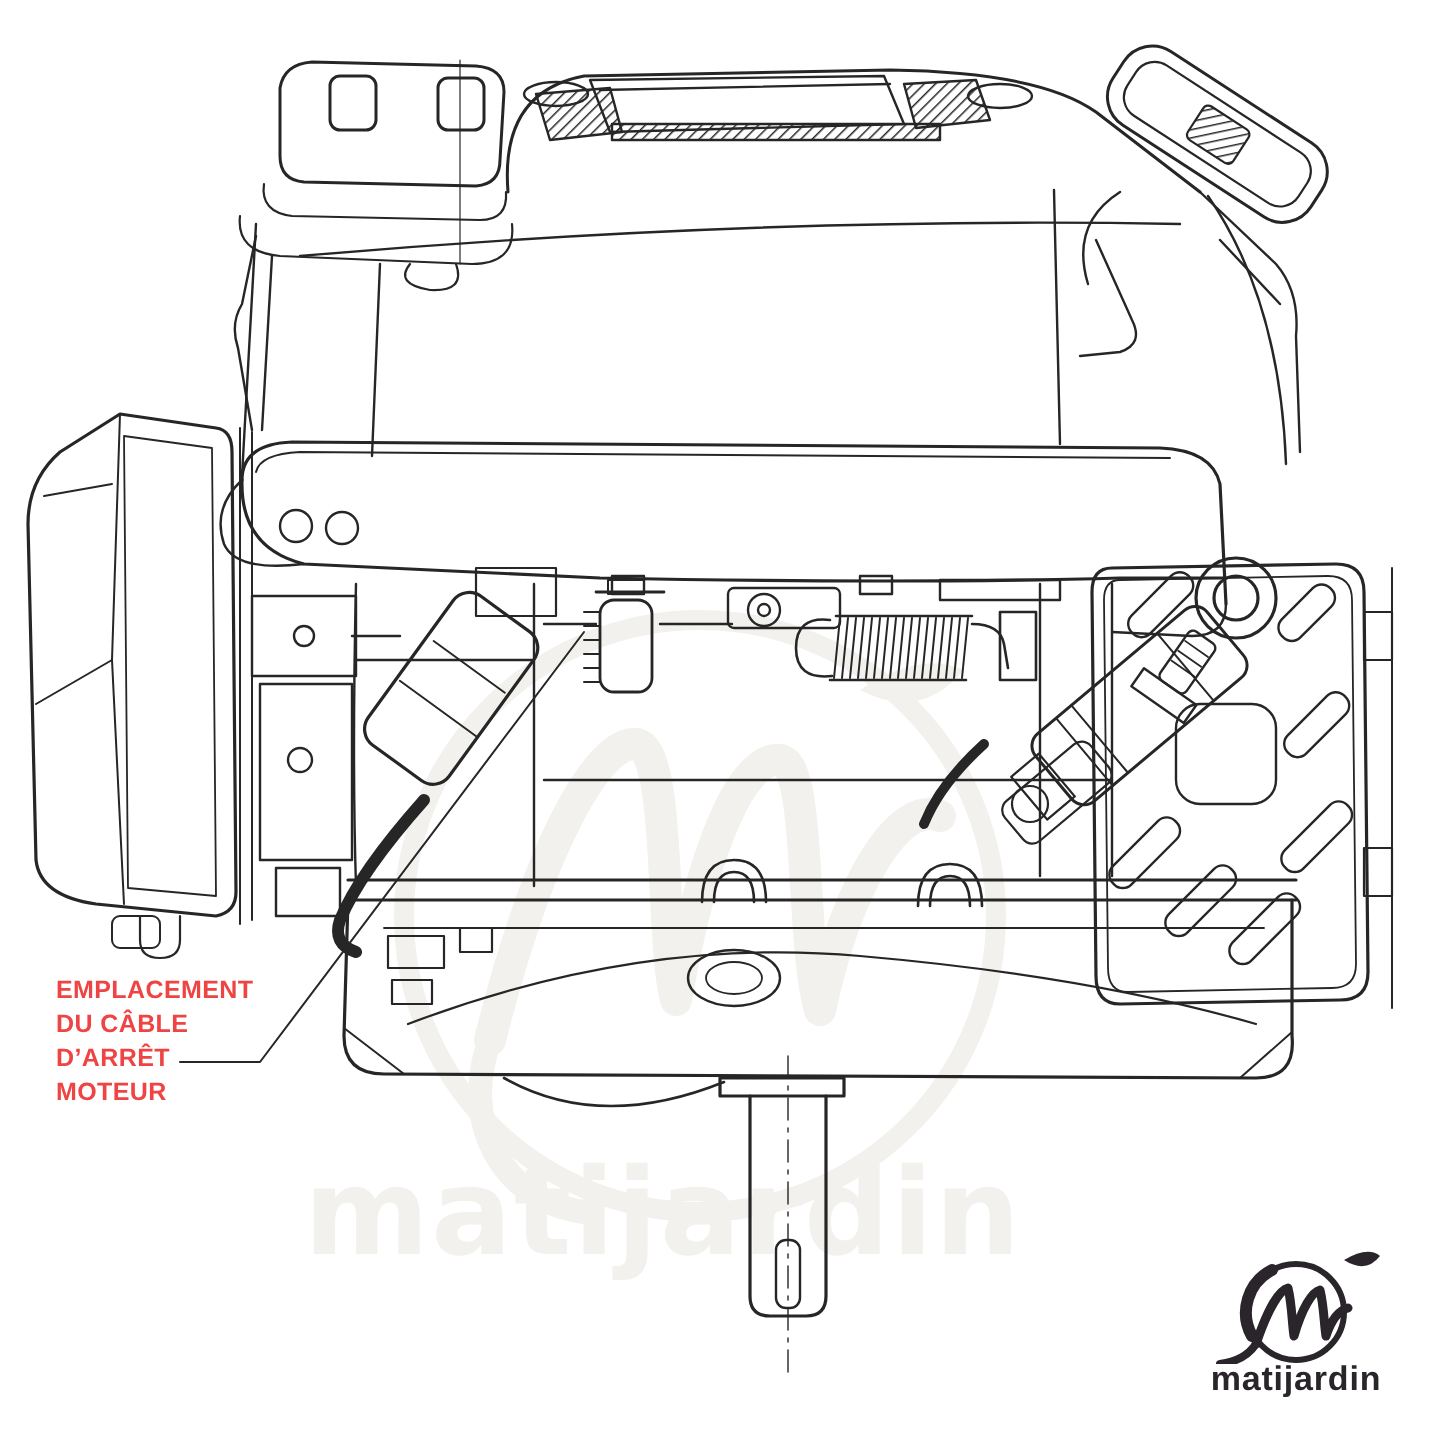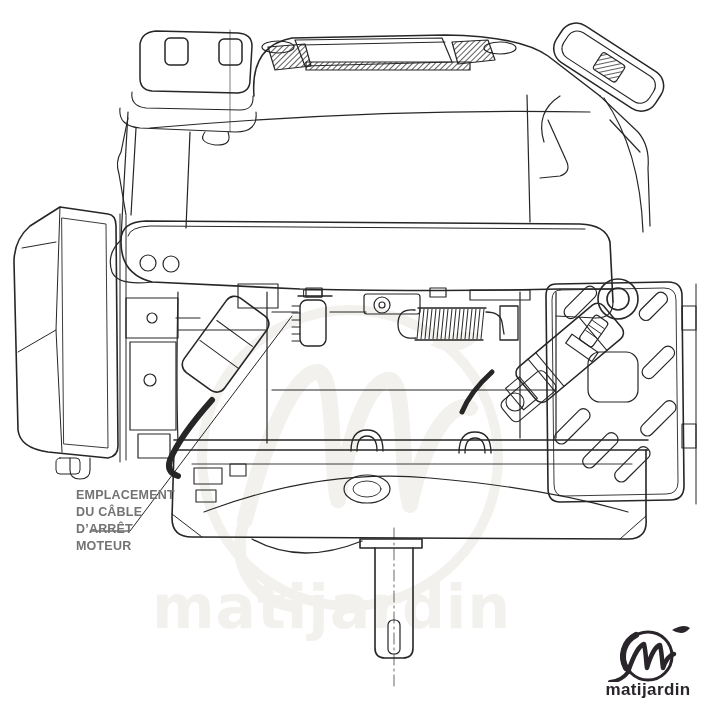--- a/index.html
+++ b/index.html
@@ -1,22 +1,22 @@
 <!DOCTYPE html>
 <html><head>
 <meta charset="utf-8">
 <style>
   html,body{margin:0;padding:0;background:#ffffff;}
   .stage{position:relative;width:720px;height:720px;background:#ffffff;overflow:hidden;
          font-family:"Liberation Sans",sans-serif;}
   .watermark-text{position:absolute;left:152px;top:572px;font-family:"DejaVu Sans",sans-serif;
          font-weight:800;font-size:60px;letter-spacing:1px;color:#f2f1ee;user-select:none;}
   .art{position:absolute;left:0;top:0;width:720px;height:720px;}
-  .callout{position:absolute;left:28px;top:487px;color:#737373;font-weight:700;
-         font-size:12.5px;line-height:17px;letter-spacing:.2px;margin-left:48px;}
+  .callout{position:absolute;left:28px;top:487px;color:#ef4444;font-weight:700;
+         font-size:12.5px;line-height:17px;letter-spacing:.2px;}
   .brand{position:absolute;left:588px;top:616px;width:120px;text-align:center;}
   .brand-mark{display:block;margin:0 auto;}
   .brand-name{margin-top:-2px;font-weight:700;font-size:17px;letter-spacing:.4px;color:#29252a;}
 </style>
 </head>
 <body>
 
 <div class="stage">
 
   <div class="watermark-text">matijardin</div>

